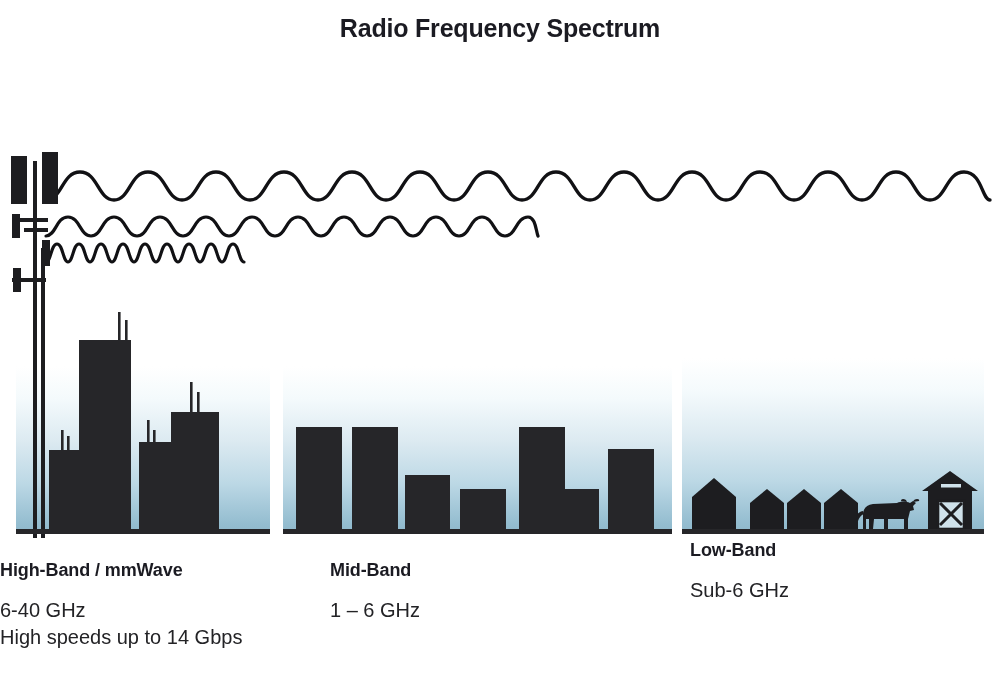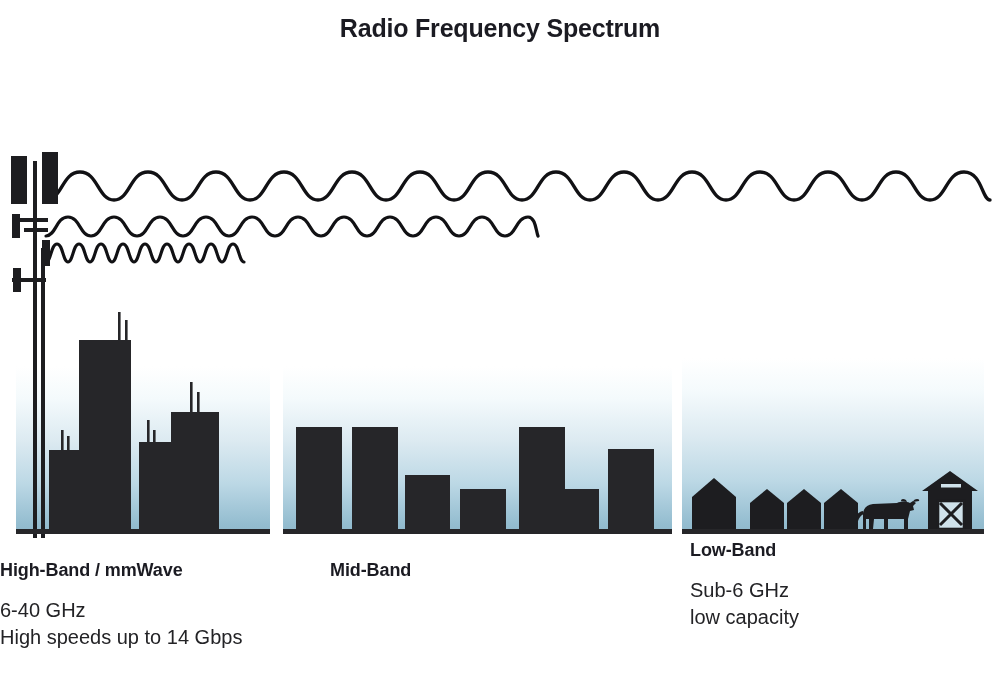--- a/index.html
+++ b/index.html
@@ -178,21 +178,21 @@
   <div class="ground" id="ground-low"></div>
 
   <div class="band" id="band-high">
     <h3>High-Band / mmWave</h3>
     <p class="desc">6-40 GHz</p>
     <p>High speeds up to 14 Gbps</p>
   </div>
 
   <div class="band" id="band-mid">
     <h3>Mid-Band</h3>
+    <p class="desc">1 – 6 GHz</p>
   </div>
 
   <div class="band" id="band-low">
     <h3>Low-Band</h3>
     <p class="desc">Sub-6 GHz</p>
-    <p>low capacity</p>
   </div>
 
 </div>
 
 </body></html>

